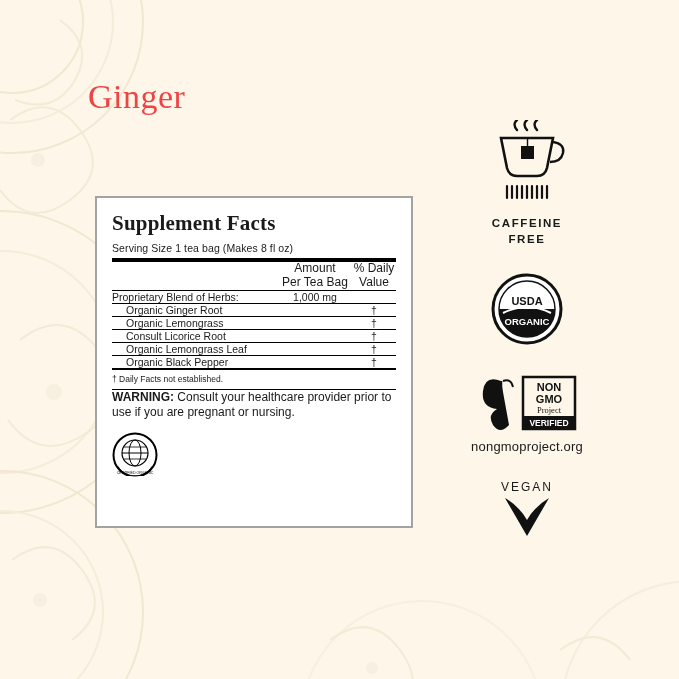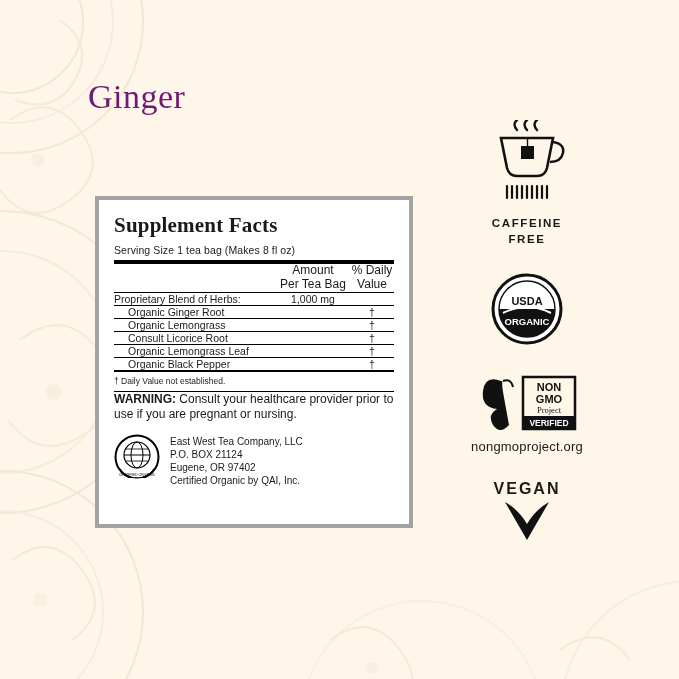--- a/index.html
+++ b/index.html
@@ -38,33 +38,33 @@
   }
 
   #title {
     position: absolute;
     left: 88px;
     top: 78px;
     font-family: "Liberation Serif", serif;
     font-size: 34px;
     font-weight: normal;
     letter-spacing: 0.5px;
-    color: #701a75;
+    color: #ef4444;
     margin: 0;
   }
 
   
   #panel {
     position: absolute;
     left: 95px;
     top: 196px;
     width: 318px;
     height: 332px;
     background: #ffffff;
-    border: 4px solid #a3a3a3;
+    border: 2px solid #a3a3a3;
     box-sizing: border-box;
     padding: 14px 15px 10px 15px;
   }
   .sf-title {
     font-family: "Liberation Serif", serif;
     font-size: 21px;
     font-weight: bold;
     line-height: 1.05;
     letter-spacing: 0.2px;
   }
@@ -137,22 +137,22 @@
     letter-spacing: 1.6px;
     line-height: 1.35;
     margin-top: 8px;
   }
   .nongmo-sub {
     font-size: 13px;
     letter-spacing: 0.2px;
     margin-top: 4px;
   }
   .vegan-label {
-    font-size: 16px;
-    font-weight: bold;
+    font-size: 12px;
+    font-weight: normal;
     letter-spacing: 2px;
     margin-bottom: 2px;
   }
 </style>
 </head>
 <body>
 
 <div class="bg-deco d1"></div>
 <div class="bg-deco d2"></div>
 <div class="bg-deco d3"></div>
@@ -230,46 +230,40 @@
     </tr>
     <tr class="row-line">
       <td class="cell-name indent">Organic Black Pepper</td>
       <td class="cell-amt"></td>
       <td class="cell-dv">†</td>
     </tr>
   </tbody>
     </table>
 
   <div class="rule-med"></div>
-  <div class="footnote">† Daily Value not established.</div>
+  <div class="footnote">† Daily Facts not established.</div>
   <div class="rule-thin" style="margin-top:5px;"></div>
 
   <div class="warning">
     <b>WARNING:</b><span> Consult your healthcare provider prior to use if you are pregnant or nursing.</span>
   </div>
 
   <div class="addr-wrap">
     <div class="qai-seal">
       <svg width="46" height="46" viewBox="0 0 46 46" aria-hidden="true">
         <circle cx="23" cy="23" r="21.5" fill="none" stroke="#000" stroke-width="2"></circle>
         <circle cx="23" cy="21" r="13" fill="none" stroke="#000" stroke-width="1.2"></circle>
         <ellipse cx="23" cy="21" rx="6" ry="13" fill="none" stroke="#000" stroke-width="1"></ellipse>
         <line x1="10" y1="21" x2="36" y2="21" stroke="#000" stroke-width="1"></line>
         <line x1="12" y1="15" x2="34" y2="15" stroke="#000" stroke-width="0.8"></line>
         <line x1="12" y1="27" x2="34" y2="27" stroke="#000" stroke-width="0.8"></line>
         <path d="M3 36 A21.5 21.5 0 0 0 43 36 L43 44 L3 44 Z" fill="#fff"></path>
         <path d="M6 34.5 A20 20 0 0 0 40 34.5" fill="none" stroke="#000" stroke-width="1"></path>
         <text x="23" y="42" font-size="3.6" font-family="Liberation Sans, sans-serif" text-anchor="middle" fill="#000">CERTIFIED ORGANIC</text>
       </svg>
-    </div>
-    <div class="addr">
-      <div>East West Tea Company, LLC</div>
-      <div>P.O. BOX 21124</div>
-      <div>Eugene, OR 97402</div>
-      <div>Certified Organic by QAI, Inc.</div>
     </div>
   </div>
 </div>
 
 <div id="icons">
 
   <div class="icon-block">
     <svg width="92" height="84" viewBox="0 0 92 84" aria-hidden="true">
       <g fill="none" stroke="#111" stroke-width="2.4" stroke-linecap="round">
         <path d="M36 10 q-5 -6 0 -10"></path>

